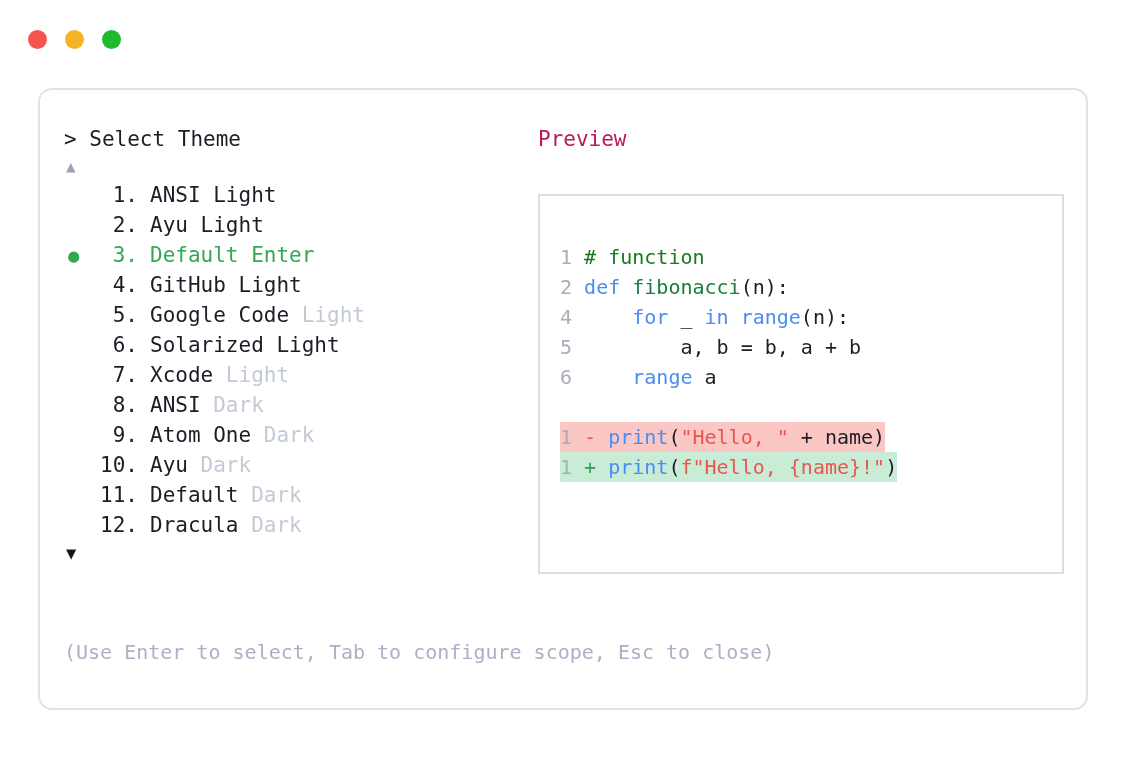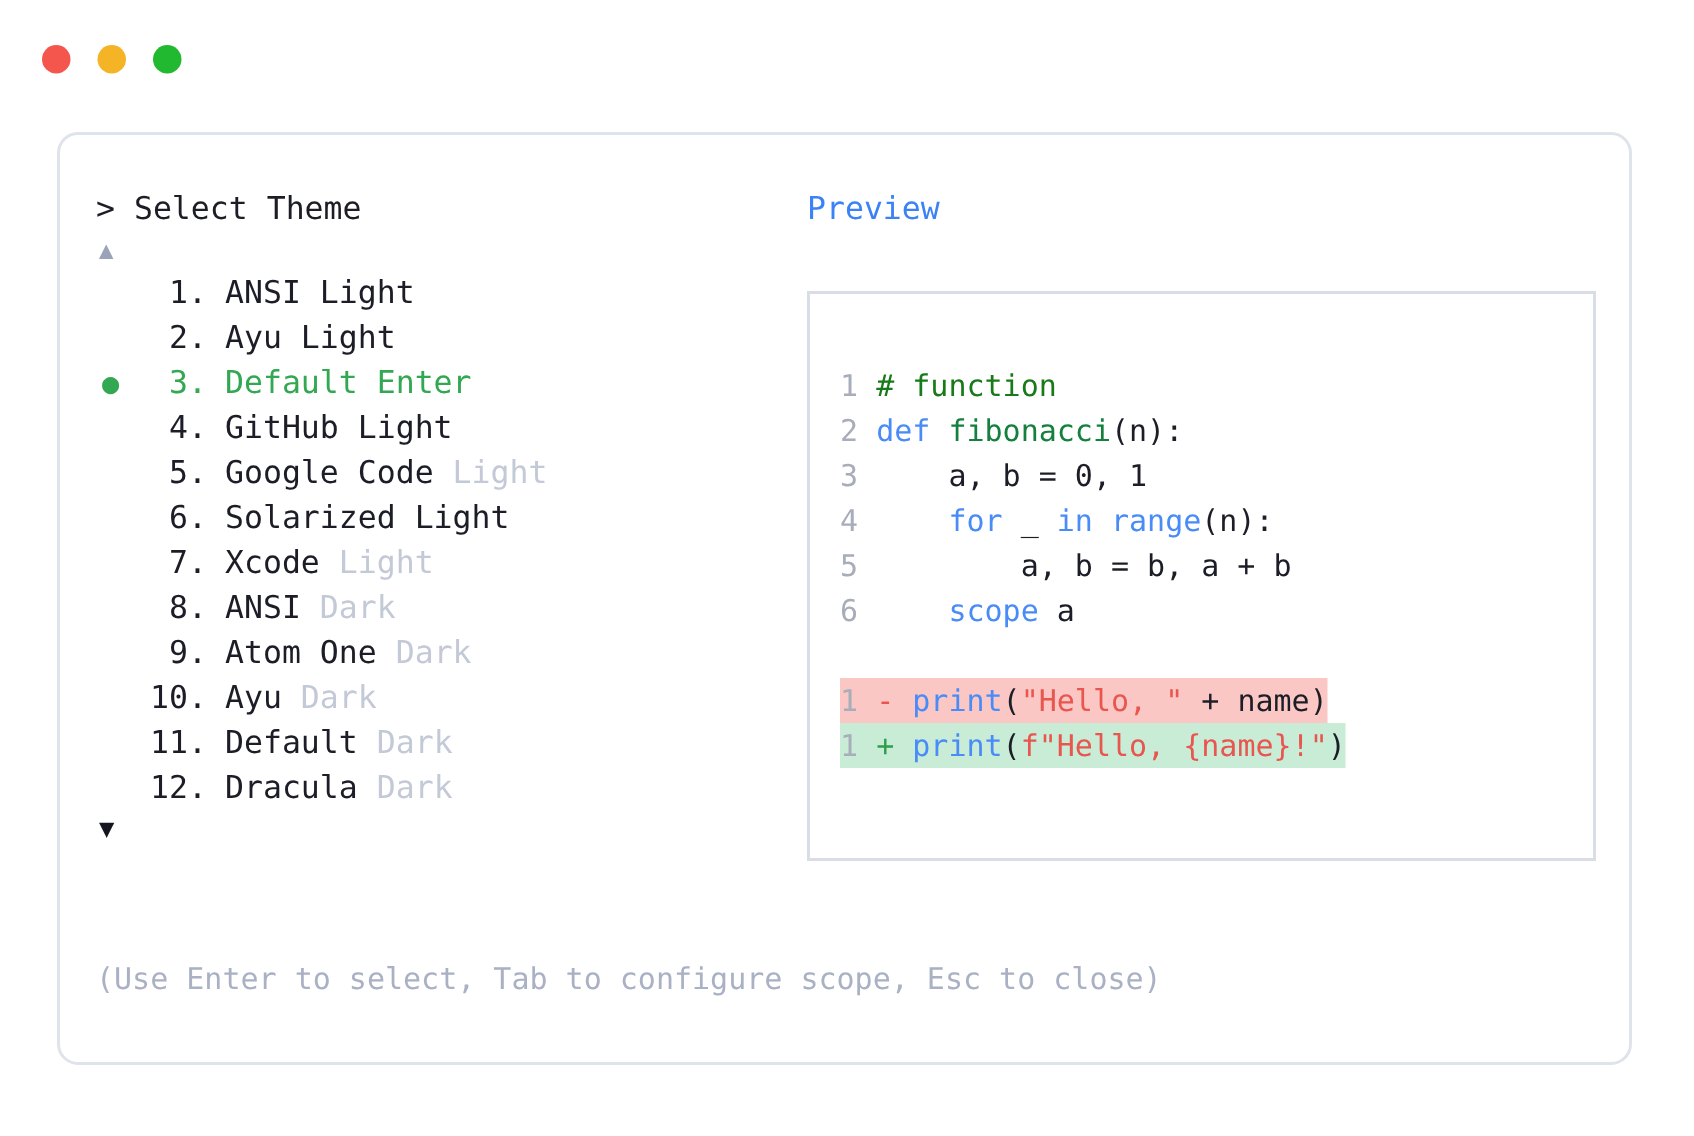--- a/index.html
+++ b/index.html
@@ -140,21 +140,21 @@
   
   .right-col {
     position: absolute;
     left: 498px;
     top: 34px;
     width: 530px;
   }
   .preview-label {
     font-size: 21px;
     line-height: 30px;
-    color: #3b82f6;
+    color: #be185d;
     white-space: pre;
   }
   .preview-box {
     margin-top: 40px;
     width: 526px;
     height: 380px;
     box-sizing: border-box;
     border: 2px solid #d9dde6;
     background: #ffffff;
     position: relative;
@@ -236,24 +236,23 @@
       <div class="hint">(Use Enter to select, Tab to configure scope, Esc to close)</div>
 
       <div class="right-col">
         <div class="preview-label">Preview</div>
 
         <div class="preview-box">
           <div class="code-area">
             <div id="code-lines">
                 <div class="code-line"><span class="ln">1</span> <span class="tok-comment"># function</span></div>
                 <div class="code-line"><span class="ln">2</span> <span class="tok-kw">def </span><span class="tok-fn">fibonacci</span><span class="tok-plain">(n):</span></div>
-                <div class="code-line"><span class="ln">3</span> <span class="tok-plain">    a, b = 0, 1</span></div>
                 <div class="code-line"><span class="ln">4</span> <span class="tok-plain">    </span><span class="tok-kw">for</span><span class="tok-plain"> _ </span><span class="tok-kw">in range</span><span class="tok-plain">(n):</span></div>
                 <div class="code-line"><span class="ln">5</span> <span class="tok-plain">        a, b = b, a + b</span></div>
-                <div class="code-line"><span class="ln">6</span> <span class="tok-plain">    </span><span class="tok-kw">scope</span><span class="tok-plain"> a</span></div>
+                <div class="code-line"><span class="ln">6</span> <span class="tok-plain">    </span><span class="tok-kw">range</span><span class="tok-plain"> a</span></div>
               </div>
             <div class="diff-block" id="diff-lines">
                 <div class="diff-line del"><span class="ln">1</span> <span class="sign-del">-</span> <span class="tok-kw">print</span><span class="tok-plain">(</span><span class="tok-str">"Hello, "</span><span class="tok-plain"> + name)</span></div>
                 <div class="diff-line add"><span class="ln">1</span> <span class="sign-add">+</span> <span class="tok-kw">print</span><span class="tok-plain">(</span><span class="tok-str">f"Hello, {name}!"</span><span class="tok-plain">)</span></div>
               </div>
           </div>
         </div>
       </div>
 
     </div>

